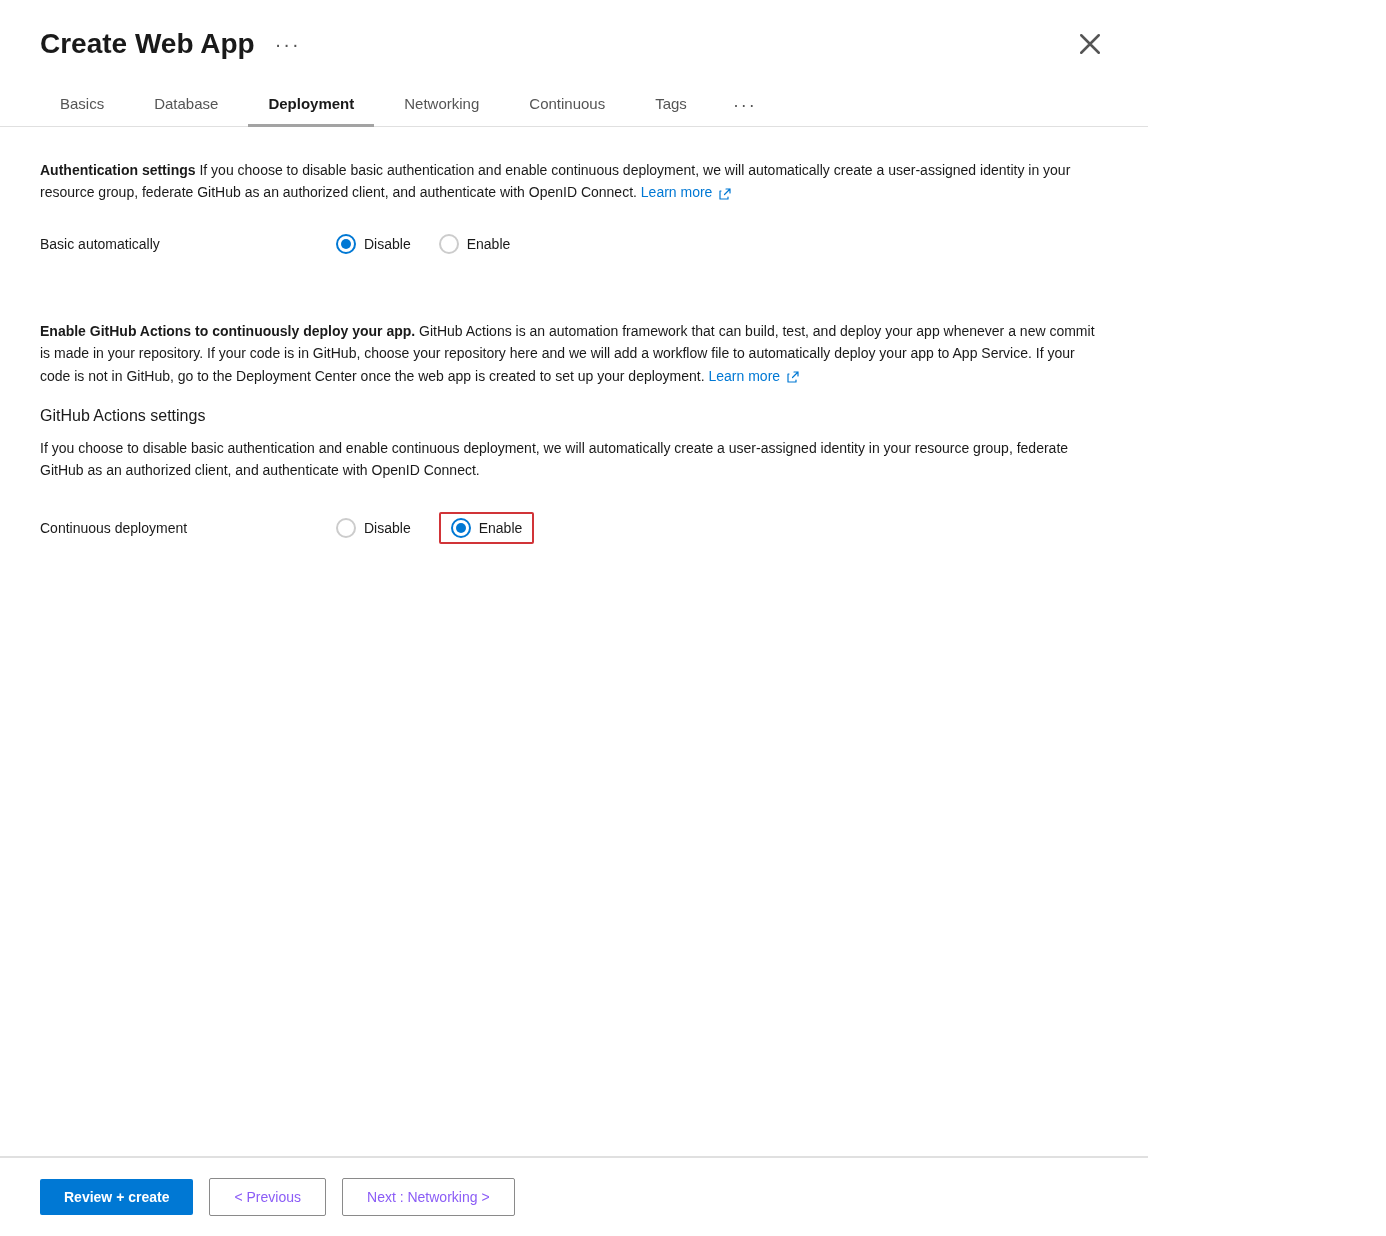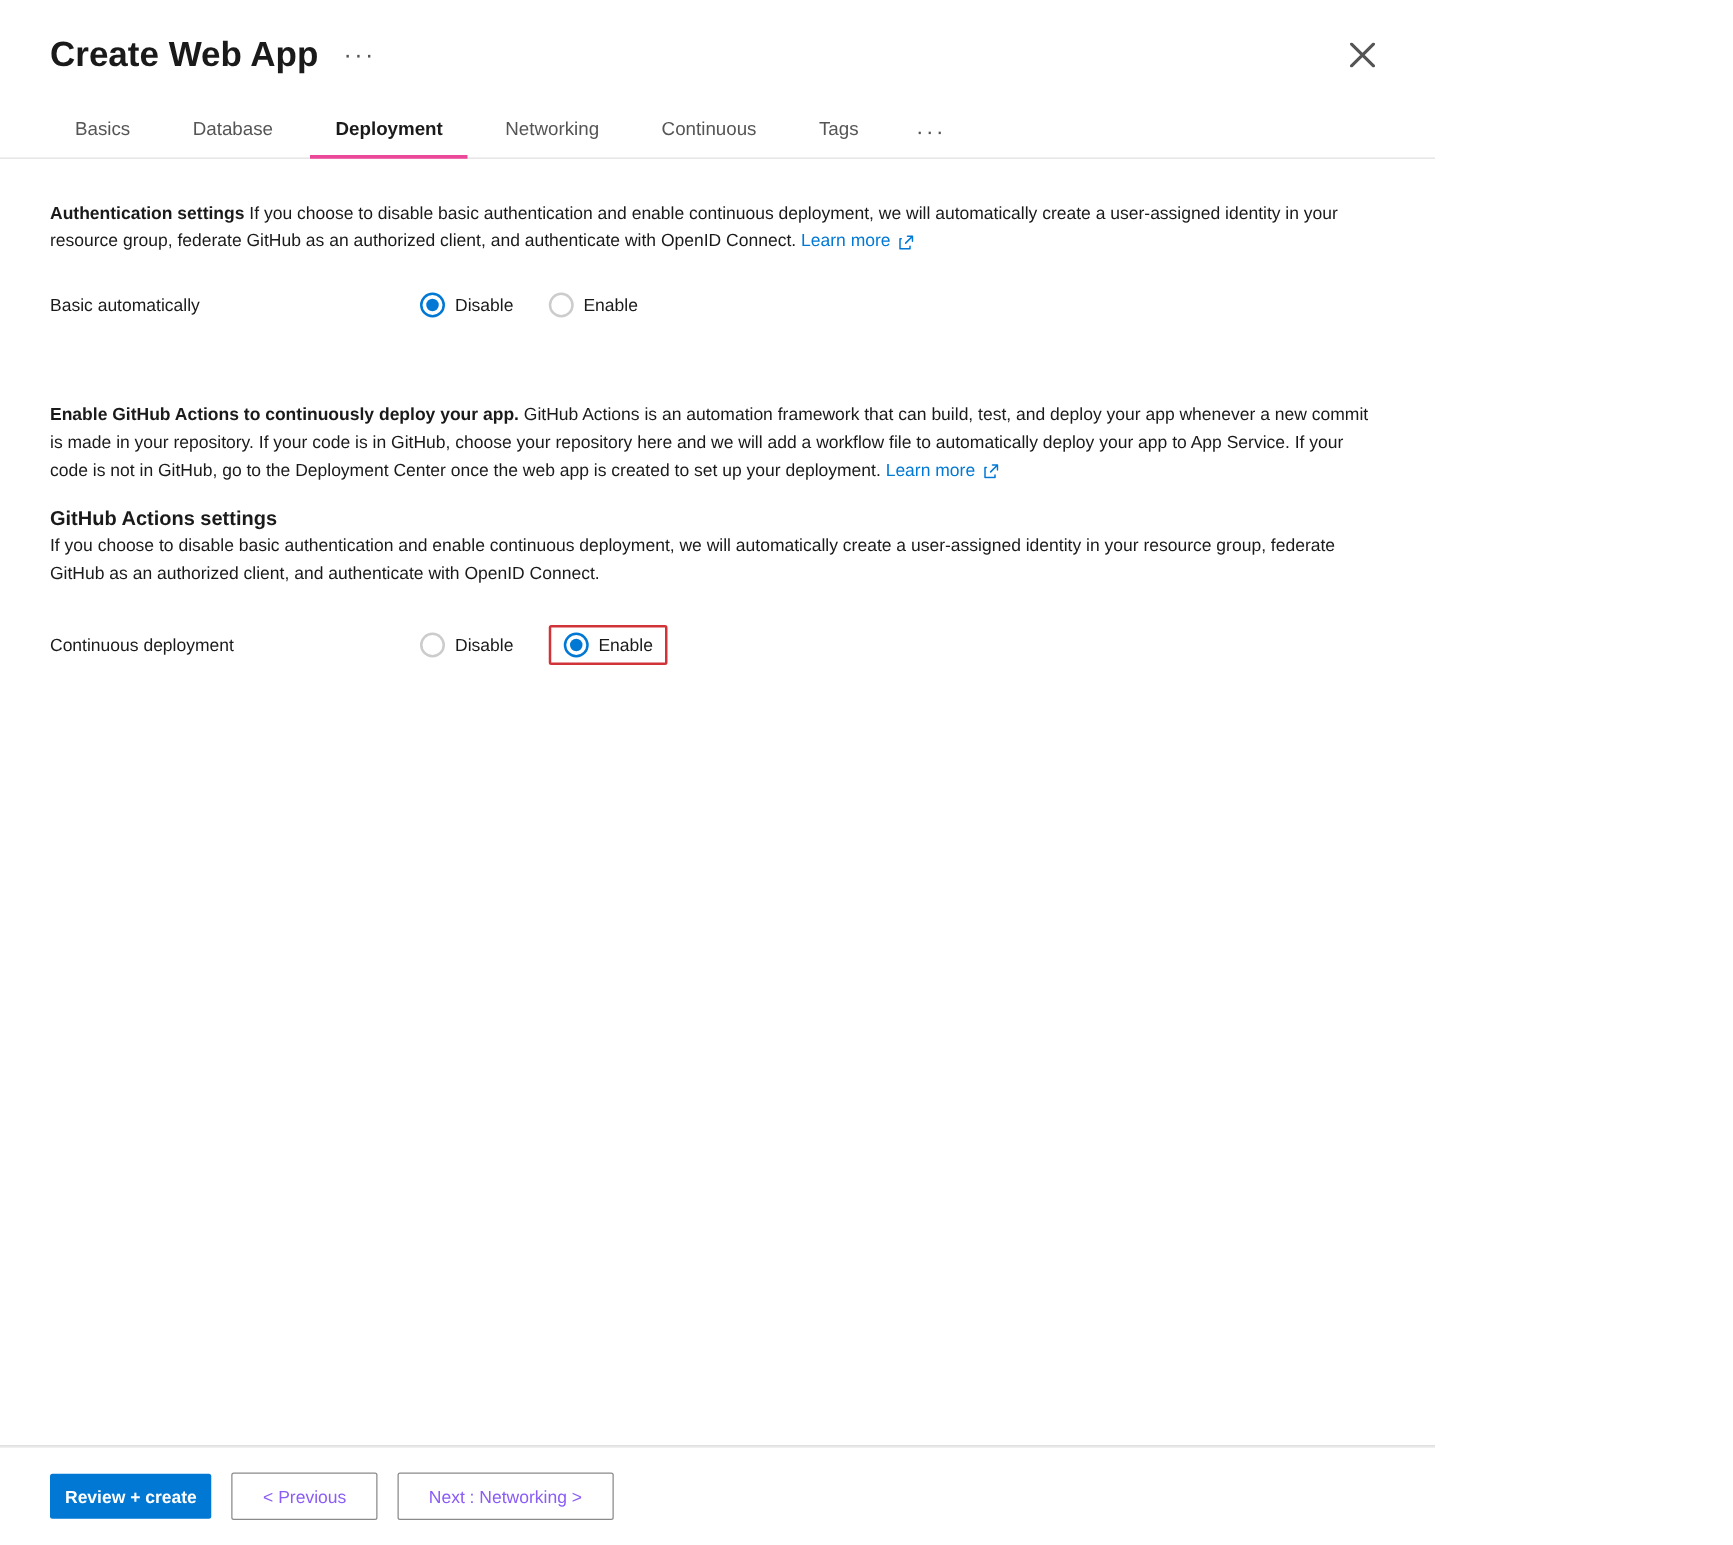--- a/index.html
+++ b/index.html
@@ -91,21 +91,21 @@
       border-top: none;
       border-left: none;
       border-right: none;
       position: relative;
       bottom: -1px;
     }
 
     .tab.active {
       color: #1a1a1a;
       font-weight: 600;
-      border-bottom: 3px solid #ec4899;
+      border-bottom: 3px solid #a3a3a3;
     }
 
     .tabs-more {
       padding: 10px 12px 12px 12px;
       cursor: pointer;
       font-size: 18px;
       color: #555;
       letter-spacing: 2px;
       margin-left: 4px;
       background: none;
@@ -209,22 +209,23 @@
     }
 
     .radio-option.highlighted {
       border: 2px solid #d13438;
       padding: 4px 10px;
       border-radius: 2px;
     }
 
     .section-title {
       font-size: 16px;
-      font-weight: 700;
-      color: #1a1a1a;
+      font-weight: 400;
+      color: #1a1a1a;
+      margin-bottom: 12px;
     }
 
     .divider {
       border: none;
       border-top: 1px solid #e0e0e0;
       margin: 0;
     }
 
     .footer {
       padding: 20px 40px;
@@ -232,21 +233,21 @@
       align-items: center;
       gap: 16px;
       border-top: 1px solid #e0e0e0;
       background: #fff;
     }
 
     .btn-primary {
       background: #0078d4;
       color: #fff;
       border: none;
-      padding: 10px 12px;
+      padding: 10px 24px;
       font-size: 14px;
       font-weight: 600;
       cursor: pointer;
       border-radius: 2px;
       white-space: nowrap;
     }
 
     .btn-secondary {
       background: #fff;
       color: #8b5cf6;

